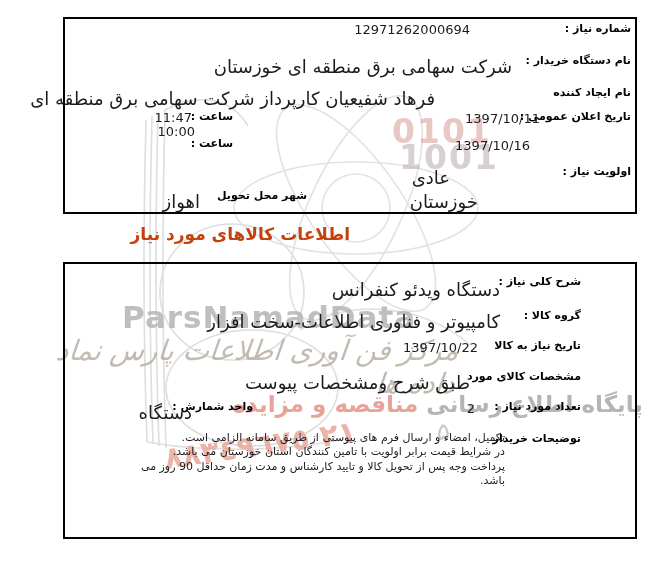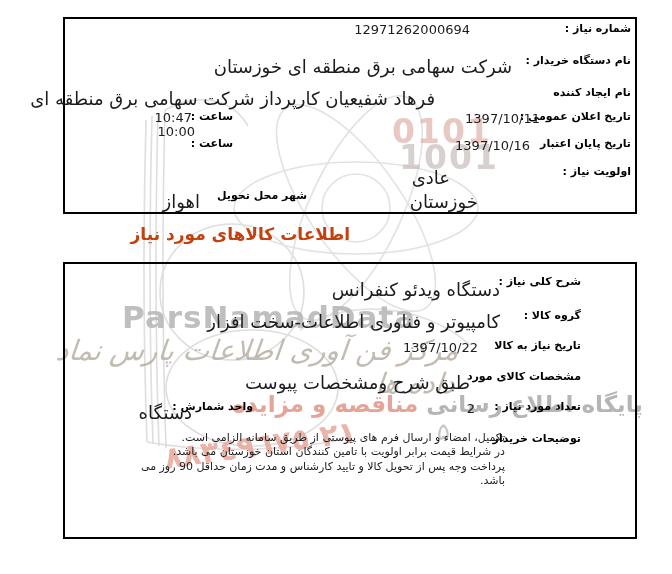--- a/index.html
+++ b/index.html
@@ -97,23 +97,22 @@
 
   <div class="abs lbl" style="right:41px;top:54px">نام دستگاه خریدار :</div>
   <div class="abs val" style="right:160px;top:56px">شرکت سهامی برق منطقه ای خوزستان</div>
 
   <div class="abs lbl" style="right:41px;top:86px">نام ایجاد کننده</div>
   <div class="abs val" style="right:237px;top:88px">فرهاد شفیعیان کارپرداز شرکت سهامی برق منطقه ای</div>
 
   <div class="abs lbl" style="right:41px;top:110px">تاریخ اعلان عمومی :</div>
   <div class="abs num" style="right:132px;top:111px">1397/10/11</div>
   <div class="abs lbl" style="right:439px;top:110px">ساعت :</div>
-  <div class="abs num" style="right:480px;top:110px">10:47</div>
+  <div class="abs num" style="right:480px;top:110px">11:47</div>
 
-  <div class="abs lbl" style="right:41px;top:137px">تاریخ پایان اعتبار</div>
   <div class="abs num" style="right:142px;top:138px">1397/10/16</div>
   <div class="abs lbl" style="right:439px;top:137px">ساعت :</div>
   <div class="abs num" style="right:477px;top:124px">10:00</div>
 
   <div class="abs lbl" style="right:41px;top:165px">اولویت نیاز :</div>
   <div class="abs val" style="right:222px;top:167px">عادی</div>
 
   <div class="abs val" style="right:194px;top:191px">خوزستان</div>
   <div class="abs lbl" style="right:365px;top:189px">شهر محل تحویل</div>
   <div class="abs val" style="right:472px;top:191px">اهواز</div>

